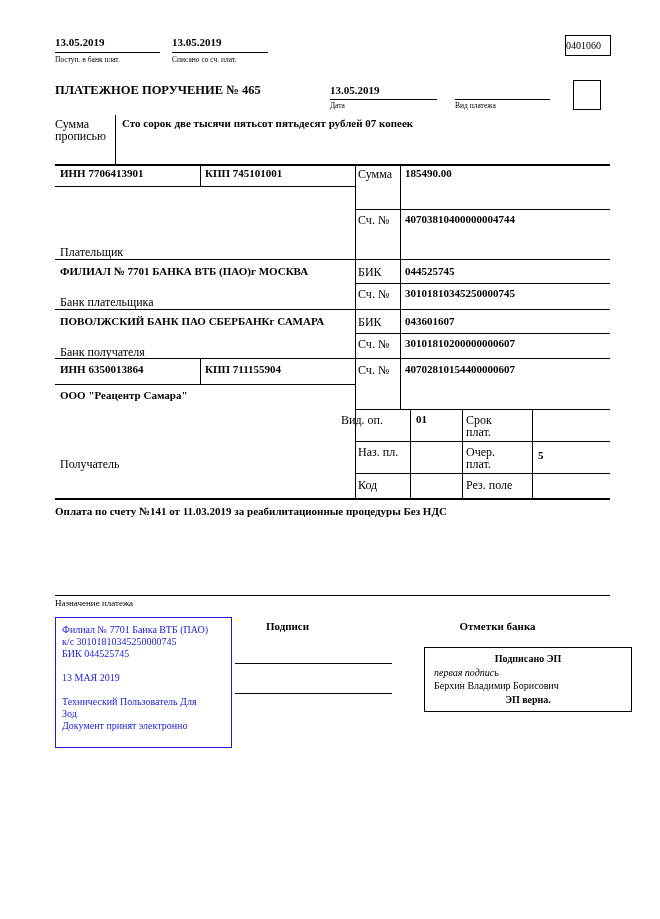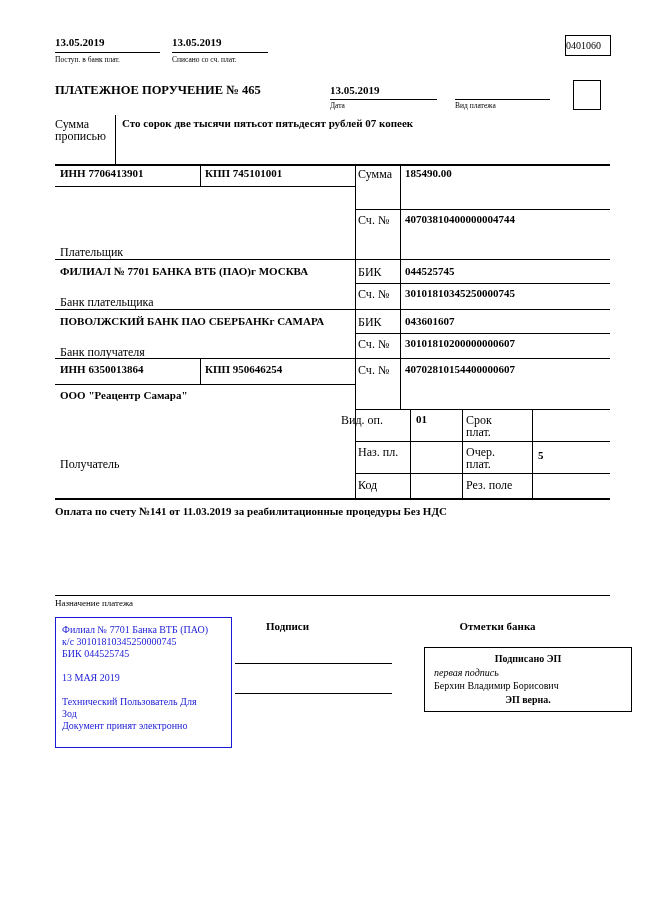--- a/index.html
+++ b/index.html
@@ -99,21 +99,21 @@
   <div class="t s10" style="left:60px;top:295px">Банк плательщика</div>
 
   <div class="t s11" style="left:60px;top:315px">ПОВОЛЖСКИЙ БАНК ПАО СБЕРБАНКг САМАРА</div>
   <div class="t s10" style="left:358px;top:315px">БИК</div>
   <div class="t s11" style="left:405px;top:315px">043601607</div>
   <div class="t s10" style="left:358px;top:337px">Сч. №</div>
   <div class="t s11" style="left:405px;top:337px">30101810200000000607</div>
   <div class="t s10" style="left:60px;top:345px">Банк получателя</div>
 
   <div class="t s11" style="left:60px;top:363px">ИНН 6350013864</div>
-  <div class="t s11" style="left:205px;top:363px">КПП 950646254</div>
+  <div class="t s11" style="left:205px;top:363px">КПП 711155904</div>
   <div class="t s10" style="left:358px;top:363px">Сч. №</div>
   <div class="t s11" style="left:405px;top:363px">40702810154400000607</div>
   <div class="t s11" style="left:60px;top:389px">ООО "Реацентр Самара"</div>
 
   <div class="t s10" style="left:341px;top:413px">Вид. оп.</div>
   <div class="t s11" style="left:416px;top:413px">01</div>
   <div class="t s10" style="left:466px;top:413px">Срок</div>
   <div class="t s10" style="left:466px;top:425px">плат.</div>
 
   <div class="t s10" style="left:358px;top:445px">Наз. пл.</div>

